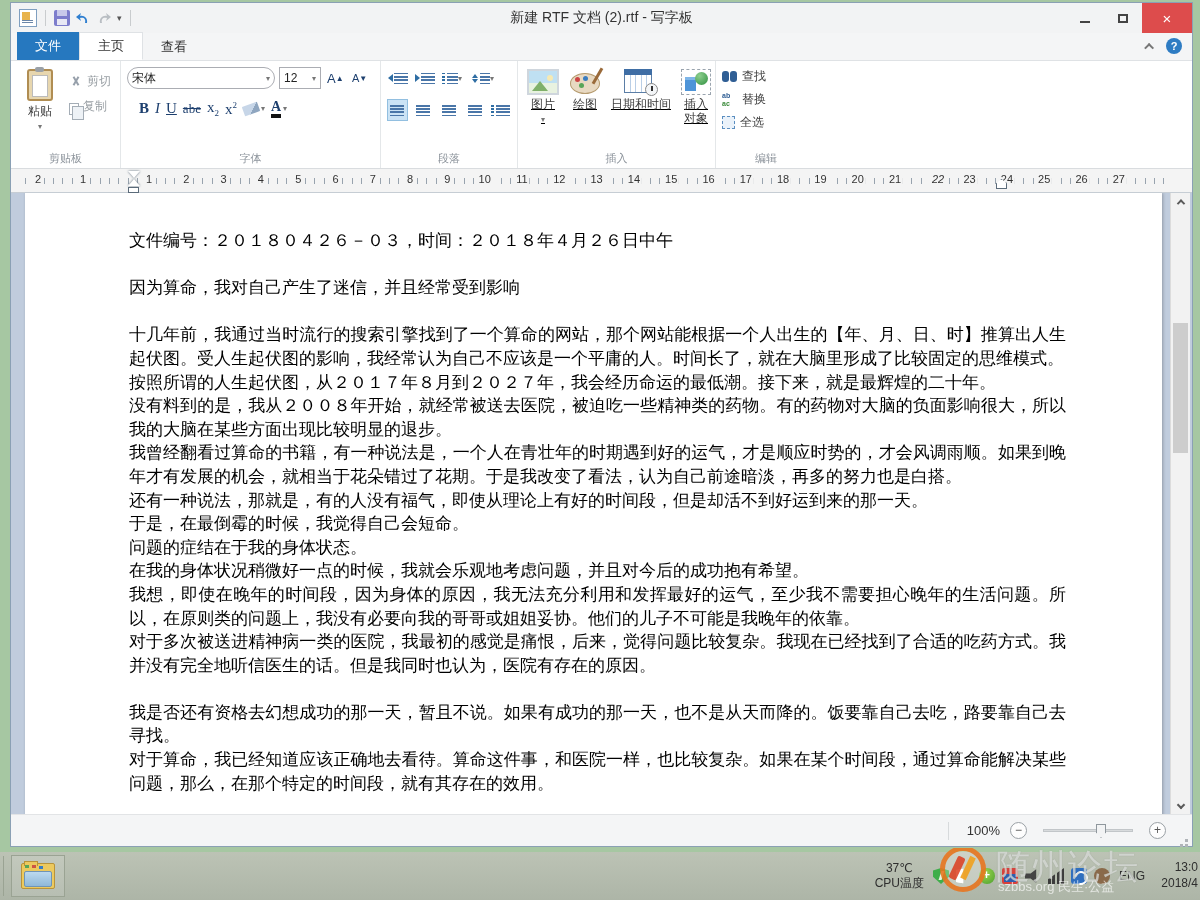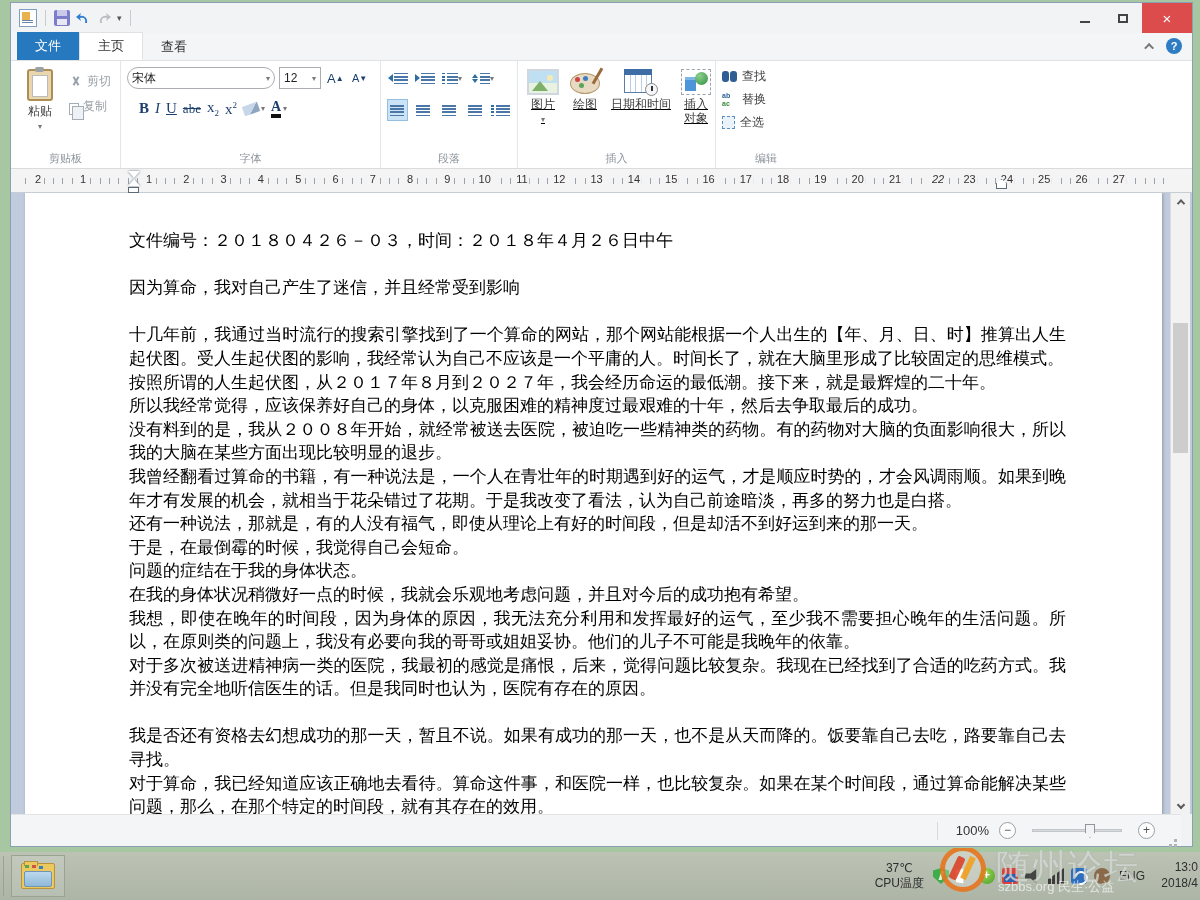--- a/index.html
+++ b/index.html
@@ -140,21 +140,21 @@
   .page-text { padding:36px 96px 0 104px; font-size:17px; line-height:23.6px; color:#000; text-align:justify; }
   .para { min-height:23.6px; }
   .vscroll { position:absolute; right:2px; top:0; bottom:0; width:20px; background:#f2f2f2; border-left:1px solid #dcdcdc; }
   .vs-up,.vs-down { position:absolute; left:0; right:0; height:18px; display:flex; align-items:center; justify-content:center; }
   .vs-up{top:0;} .vs-down{bottom:0;}
   .vs-chev { width:6px; height:6px; border-left:2px solid #5a5a5a; border-top:2px solid #5a5a5a; }
   .vs-up .vs-chev{ transform:rotate(45deg) translate(1px,1px);} .vs-down .vs-chev{ transform:rotate(225deg);}
   .vs-thumb { position:absolute; left:2px; right:2px; top:130px; height:130px; background:#cdcdcd; }
 
   
-  .statusbar { position:absolute; left:0; right:11px; bottom:0; height:32px; background:#f4f5f6; border-top:1px solid #e2e4e6;
+  .statusbar { position:absolute; left:0; right:0; bottom:0; height:32px; background:#f4f5f6; border-top:1px solid #e2e4e6;
       display:flex; align-items:center; justify-content:flex-end; gap:10px; padding-right:26px; }
   .sb-sep { width:1px; height:18px; background:#d7dadc; margin-right:8px; }
   .zoom-label { font-size:13px; color:#333; }
   .zoom-btn { width:17px; height:17px; border:1px solid #9aa0a5; border-radius:50%; background:#fdfdfd; color:#555;
       font-size:12px; line-height:14px; text-align:center; }
   .zoom-track { width:90px; height:3px; background:#d8dbdd; border:1px solid #c2c6c9; position:relative; margin:0 6px; }
   .zoom-thumb { position:absolute; left:52px; top:-6px; width:10px; height:14px; background:#f2f3f4; border:1px solid #8f979d;
       clip-path:polygon(0 0,100% 0,100% 60%,50% 100%,0 60%); }
   .resize-grip { position:absolute; right:4px; bottom:4px; width:3px; height:3px; background:#b0b4b8;
       box-shadow:-5px 5px 0 #b0b4b8, 0 5px 0 #b0b4b8, -10px 10px 0 #b0b4b8, -5px 10px 0 #b0b4b8, 0 10px 0 #b0b4b8; }
@@ -212,20 +212,21 @@
       <div class="save-ico"></div>
       <svg width="16" height="16" viewBox="0 0 16 16">
         <path d="M12 13 C13 8 9 5 5 6 L6 3 L1 7 L6 11 L5 8 C9 7 11 9 10 13 Z" fill="#2f7fd0"></path>
       </svg>
       <svg width="16" height="16" viewBox="0 0 16 16">
         <path d="M4 13 C3 8 7 5 11 6 L10 3 L15 7 L10 11 L11 8 C7 7 5 9 6 13 Z" fill="#b9bec3"></path>
       </svg>
       <span class="qat-drop">▾</span>
       <div class="qat-sep"></div>
     </div>
+    <div class="titlebar-title">新建 RTF 文档 (2).rtf - 写字板</div>
     <div class="win-btns">
       <div class="win-btn">
           <div class="glyph-min"></div>
         </div>
       <div class="win-btn">
           <div class="glyph-max"></div>
         </div>
       <div class="win-close">×</div>
     </div>
   </div>
@@ -432,21 +433,20 @@
 
   <div class="docview">
     <div class="page">
       <div class="page-text">
           <div class="para">文件编号：２０１８０４２６－０３，时间：２０１８年４月２６日中午</div>
           <div class="para"></div>
           <div class="para">因为算命，我对自己产生了迷信，并且经常受到影响</div>
           <div class="para"></div>
           <div class="para">十几年前，我通过当时流行的搜索引擎找到了一个算命的网站，那个网站能根据一个人出生的【年、月、日、时】推算出人生起伏图。受人生起伏图的影响，我经常认为自己不应该是一个平庸的人。时间长了，就在大脑里形成了比较固定的思维模式。</div>
           <div class="para">按照所谓的人生起伏图，从２０１７年８月到２０２７年，我会经历命运的最低潮。接下来，就是最辉煌的二十年。</div>
-          <div class="para">所以我经常觉得，应该保养好自己的身体，以克服困难的精神度过最艰难的十年，然后去争取最后的成功。</div>
           <div class="para">没有料到的是，我从２００８年开始，就经常被送去医院，被迫吃一些精神类的药物。有的药物对大脑的负面影响很大，所以我的大脑在某些方面出现比较明显的退步。</div>
           <div class="para">我曾经翻看过算命的书籍，有一种说法是，一个人在青壮年的时期遇到好的运气，才是顺应时势的，才会风调雨顺。如果到晚年才有发展的机会，就相当于花朵错过了花期。于是我改变了看法，认为自己前途暗淡，再多的努力也是白搭。</div>
           <div class="para">还有一种说法，那就是，有的人没有福气，即使从理论上有好的时间段，但是却活不到好运到来的那一天。</div>
           <div class="para">于是，在最倒霉的时候，我觉得自己会短命。</div>
           <div class="para">问题的症结在于我的身体状态。</div>
           <div class="para">在我的身体状况稍微好一点的时候，我就会乐观地考虑问题，并且对今后的成功抱有希望。</div>
           <div class="para">我想，即使在晚年的时间段，因为身体的原因，我无法充分利用和发挥最好的运气，至少我不需要担心晚年的生活问题。所以，在原则类的问题上，我没有必要向我的哥哥或姐姐妥协。他们的儿子不可能是我晚年的依靠。</div>
           <div class="para">对于多次被送进精神病一类的医院，我最初的感觉是痛恨，后来，觉得问题比较复杂。我现在已经找到了合适的吃药方式。我并没有完全地听信医生的话。但是我同时也认为，医院有存在的原因。</div>
           <div class="para"></div>
           <div class="para">我是否还有资格去幻想成功的那一天，暂且不说。如果有成功的那一天，也不是从天而降的。饭要靠自己去吃，路要靠自己去寻找。</div>

